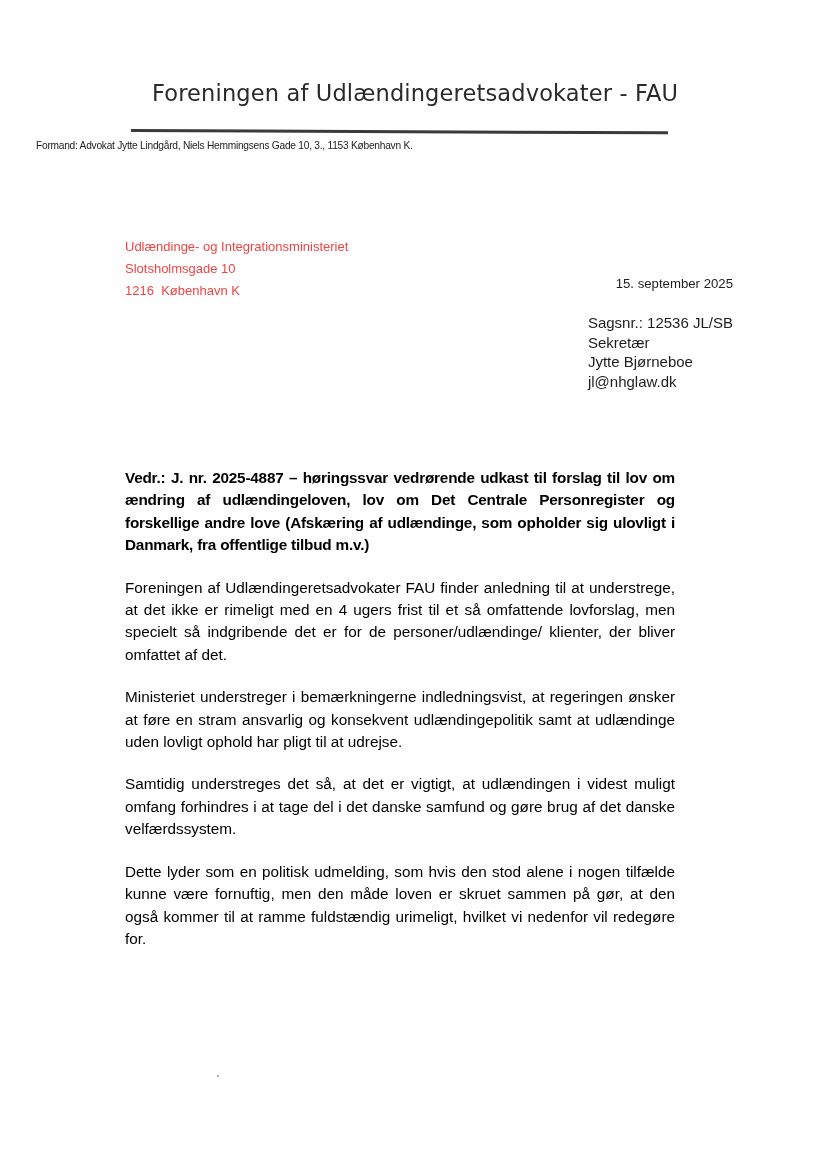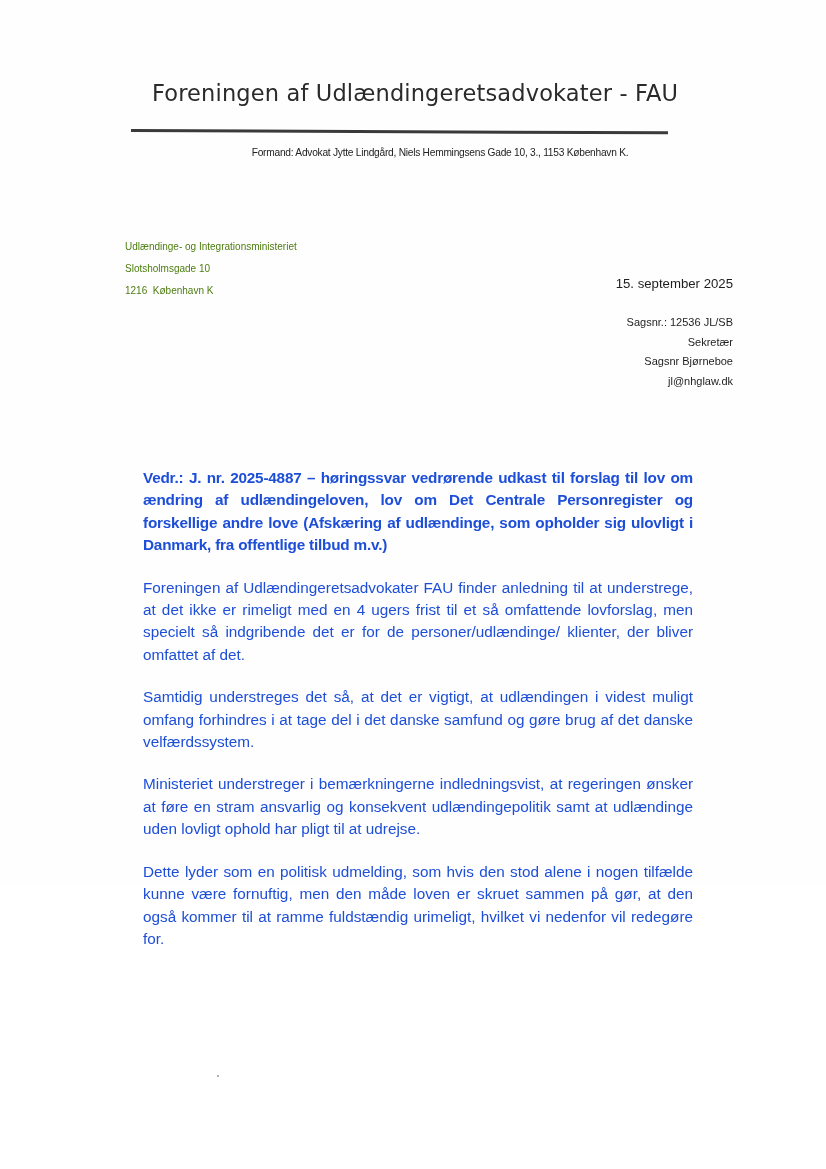--- a/index.html
+++ b/index.html
@@ -38,26 +38,26 @@
       width: 537px;
       height: 3px;
       background: #3a3a3a;
       transform: rotate(0.25deg);
       transform-origin: left center;
     }
     .header-line1 {
       position: absolute;
       left: 0;
       width: 826px;
-      top: 147px;
-      text-align: center;
+      top: 140px;
+      text-align: left;
       font-size: 10.2px;
       color: #222;
       letter-spacing: -0.25px;
-      padding-left: 54px;
+      padding-left: 36px;
       box-sizing: border-box;
     }
     .header-line2 {
       position: absolute;
       left: 0;
       width: 826px;
       top: 158px;
       text-align: center;
       font-size: 10.2px;
       color: #222;
@@ -65,51 +65,49 @@
       padding-left: 10px;
       box-sizing: border-box;
     }
     .header-line2 .email {
       text-decoration: underline;
     }
     .recipient {
       position: absolute;
       left: 125px;
       top: 236px;
-      font-size: 10px;
+      font-size: 13px;
       line-height: 22px;
-      color: #4d7c0f;
+      color: #ef4444;
     }
     .recipient div { white-space: pre; }
     .date {
       position: absolute;
       right: 93px;
       top: 276px;
       font-size: 13.2px;
       color: #1e1e1e;
       text-align: left;
     }
     .case-block {
       position: absolute;
       right: 93px;
       top: 313px;
-      font-size: 11px;
+      font-size: 15px;
       line-height: 19.5px;
-      text-align: right;
       color: #1e1e1e;
     }
     .content {
       position: absolute;
       left: 125px;
       top: 467px;
       width: 550px;
       font-size: 15.3px;
       line-height: 22.4px;
-      color: #1d4ed8;
-      margin-left: 18px;
+      color: #000000;
     }
     .subject {
       font-weight: bold;
       text-align: justify;
       margin: 0 0 20px 0;
       letter-spacing: -0.2px;
     }
     .para {
       text-align: justify;
       margin: 0 0 20px 0;
@@ -140,26 +138,26 @@
     <div>Udlændinge- og Integrationsministeriet</div>
     <div>Slotsholmsgade 10</div>
     <div>1216  København K</div>
   </div>
 
   <div class="date">15. september 2025</div>
 
   <div class="case-block">
     <div>Sagsnr.: 12536 JL/SB</div>
     <div>Sekretær</div>
-    <div>Sagsnr Bjørneboe</div>
+    <div>Jytte Bjørneboe</div>
     <div>jl@nhglaw.dk</div>
   </div>
 
   <div class="content">
     <p class="subject">Vedr.: J. nr. 2025-4887 – høringssvar vedrørende udkast til forslag til lov om ændring af udlændingeloven, lov om Det Centrale Personregister og forskellige andre love (Afskæring af udlændinge, som opholder sig ulovligt i Danmark, fra offentlige tilbud m.v.)</p>
     <p class="para">Foreningen af Udlændingeretsadvokater FAU finder anledning til at understrege, at det ikke er rimeligt med en 4 ugers frist til et så omfattende lovforslag, men specielt så indgribende det er for de personer/udlændinge/ klienter, der bliver omfattet af det.</p>
+    <p class="para">Ministeriet understreger i bemærkningerne indledningsvist, at regeringen ønsker at føre en stram ansvarlig og  konsekvent udlændingepolitik samt at udlændinge uden lovligt ophold har pligt til at udrejse.</p>
     <p class="para">Samtidig understreges det så, at det er vigtigt, at udlændingen i videst muligt omfang forhindres i at tage del i det danske samfund og gøre brug af det danske velfærdssystem.</p>
-    <p class="para">Ministeriet understreger i bemærkningerne indledningsvist, at regeringen ønsker at føre en stram ansvarlig og  konsekvent udlændingepolitik samt at udlændinge uden lovligt ophold har pligt til at udrejse.</p>
     <p class="para">Dette lyder som en politisk udmelding, som hvis den stod alene i nogen tilfælde kunne være fornuftig, men den måde loven er skruet sammen på gør, at den også kommer til at ramme fuldstændig urimeligt, hvilket vi nedenfor vil redegøre for.</p>
   </div>
 
   <div class="speck"></div>
 </div>
 
 </body></html>

